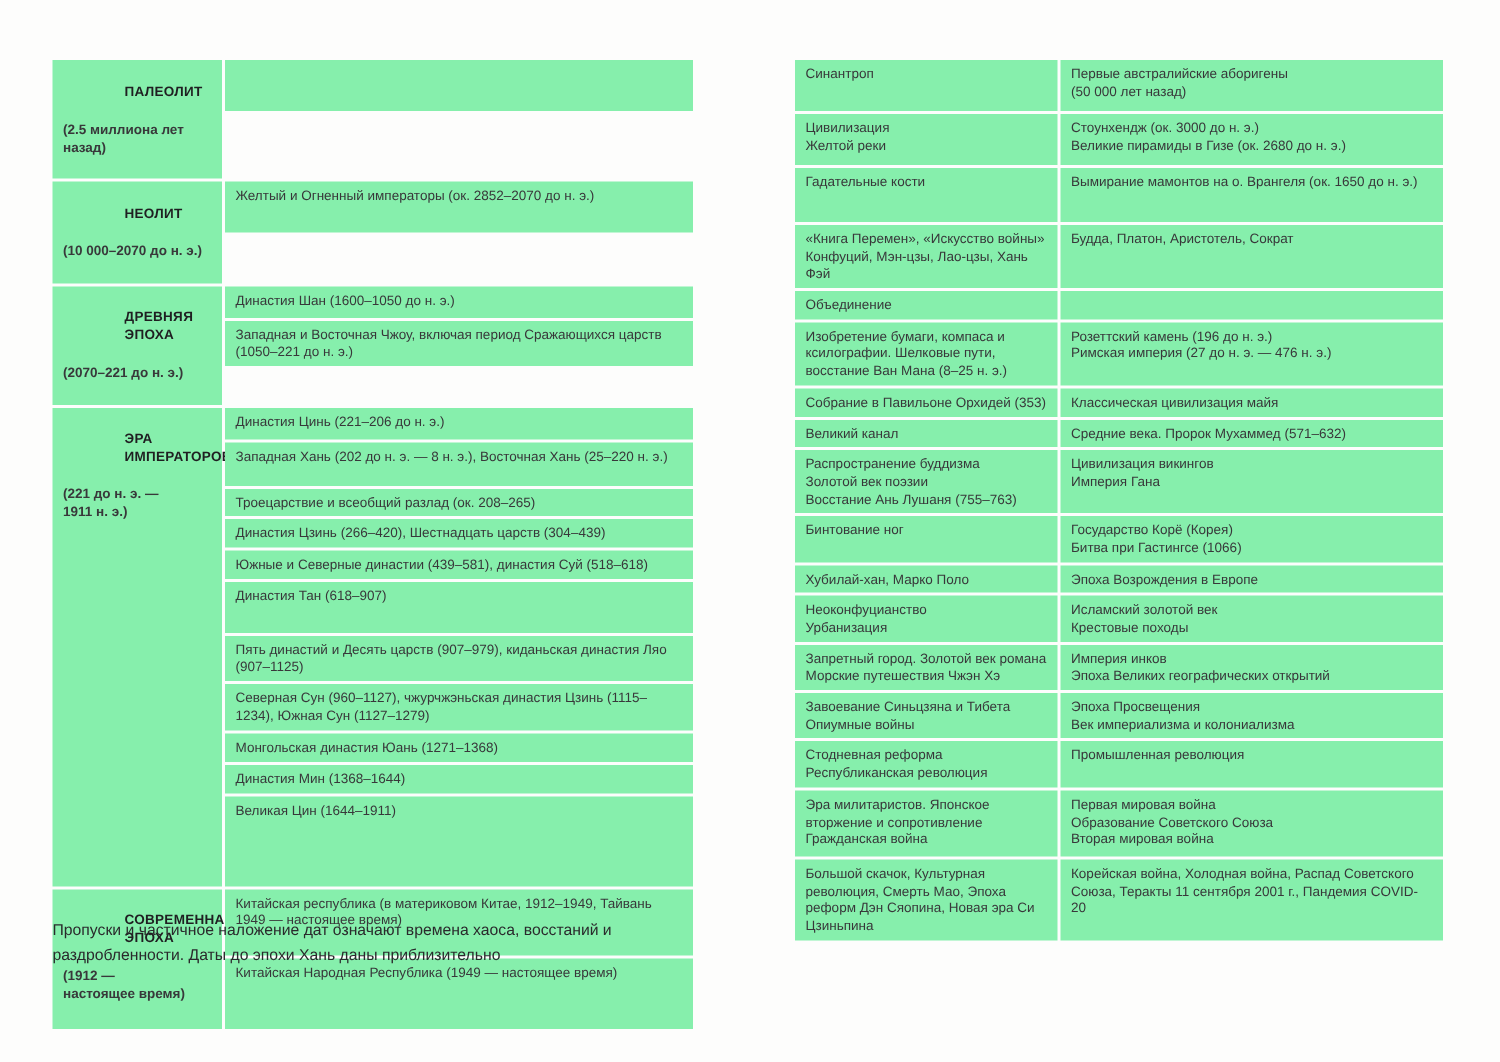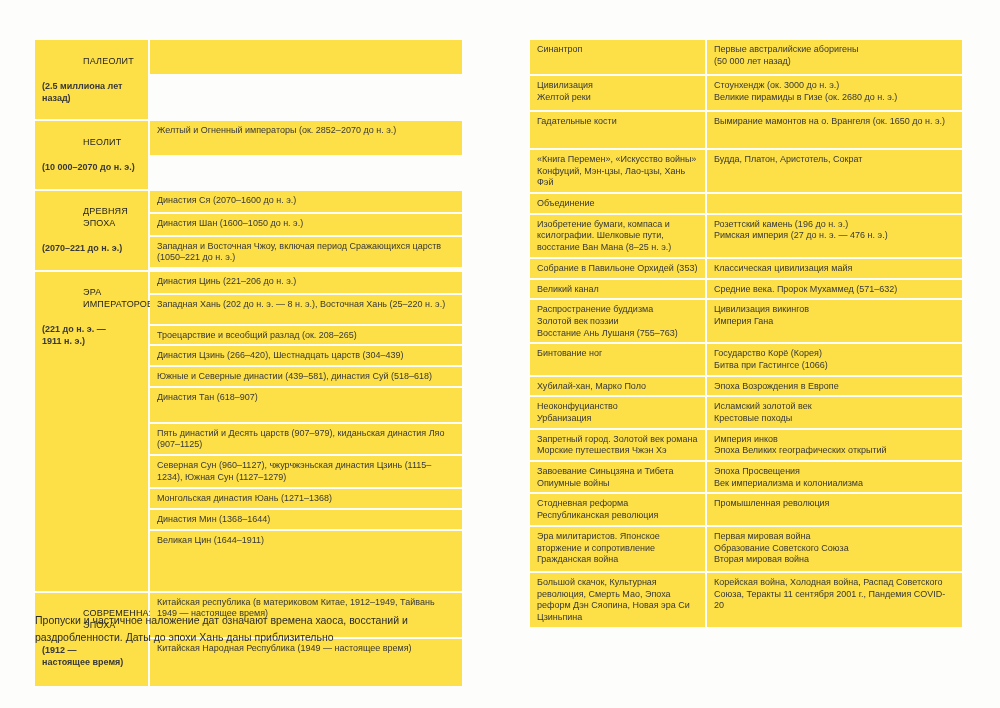--- a/index.html
+++ b/index.html
@@ -13,28 +13,28 @@
     overflow: hidden;
   }
   .tbl-left {
     position: absolute; left: 35px; top: 40px; width: 427px;
     display: flex; flex-direction: column; gap: 2px;
   }
   .group { display: flex; gap: 2px; align-items: stretch; }
   .era-cell { width: 113px; flex: 0 0 113px; }
   .group-rows { flex: 1; display: flex; flex-direction: column; gap: 2px; }
   .cell {
-    background: #fde047;
+    background: #86efac;
     padding: 4px 7px 3px 7px;
     font-size: 9px;
     line-height: 1.3;
     color: #38383a;
     white-space: pre-line;
   }
-  .era-name { display: block; font-weight: normal; font-size: 9px; color: #1f1f21; letter-spacing: 0.2px; padding-left: 41px; }
+  .era-name { display: block; font-weight: bold; font-size: 9px; color: #1f1f21; letter-spacing: 0.2px; padding-left: 41px; }
   .era-dates { display: block; margin-top: 2px; white-space: pre-line; font-weight: bold; }
   .tbl-right {
     position: absolute; left: 530px; top: 40px; width: 432px;
     display: flex; flex-direction: column; gap: 2px;
   }
   .rrow { display: flex; gap: 2px; align-items: stretch; }
   .rc1 { flex: 0 0 175px; }
   .rc2 { flex: 1; }
   .footer-note {
     position: absolute; left: 35px; top: 612px; width: 448px;
@@ -67,21 +67,20 @@
         <div class="cell" style="min-height:34px">Желтый и Огненный императоры (ок. 2852–2070 до н. э.)</div>
       </div>
     </div>
 
     <div class="group">
       <div class="cell era-cell">
         <span class="era-name">ДРЕВНЯЯ ЭПОХА</span>
         <span class="era-dates">(2070–221 до н. э.)</span>
       </div>
       <div class="group-rows">
-        <div class="cell" style="min-height:21px">Династия Ся (2070–1600 до н. э.)</div>
         <div class="cell" style="min-height:21px">Династия Шан (1600–1050 до н. э.)</div>
         <div class="cell" style="min-height:30px">Западная и Восточная Чжоу, включая период Сражающихся царств (1050–221 до н. э.)</div>
       </div>
     </div>
 
     <div class="group">
       <div class="cell era-cell">
         <span class="era-name">ЭРА ИМПЕРАТОРОВ</span>
         <span class="era-dates">(221 до н. э. —
 1911 н. э.)</span>

